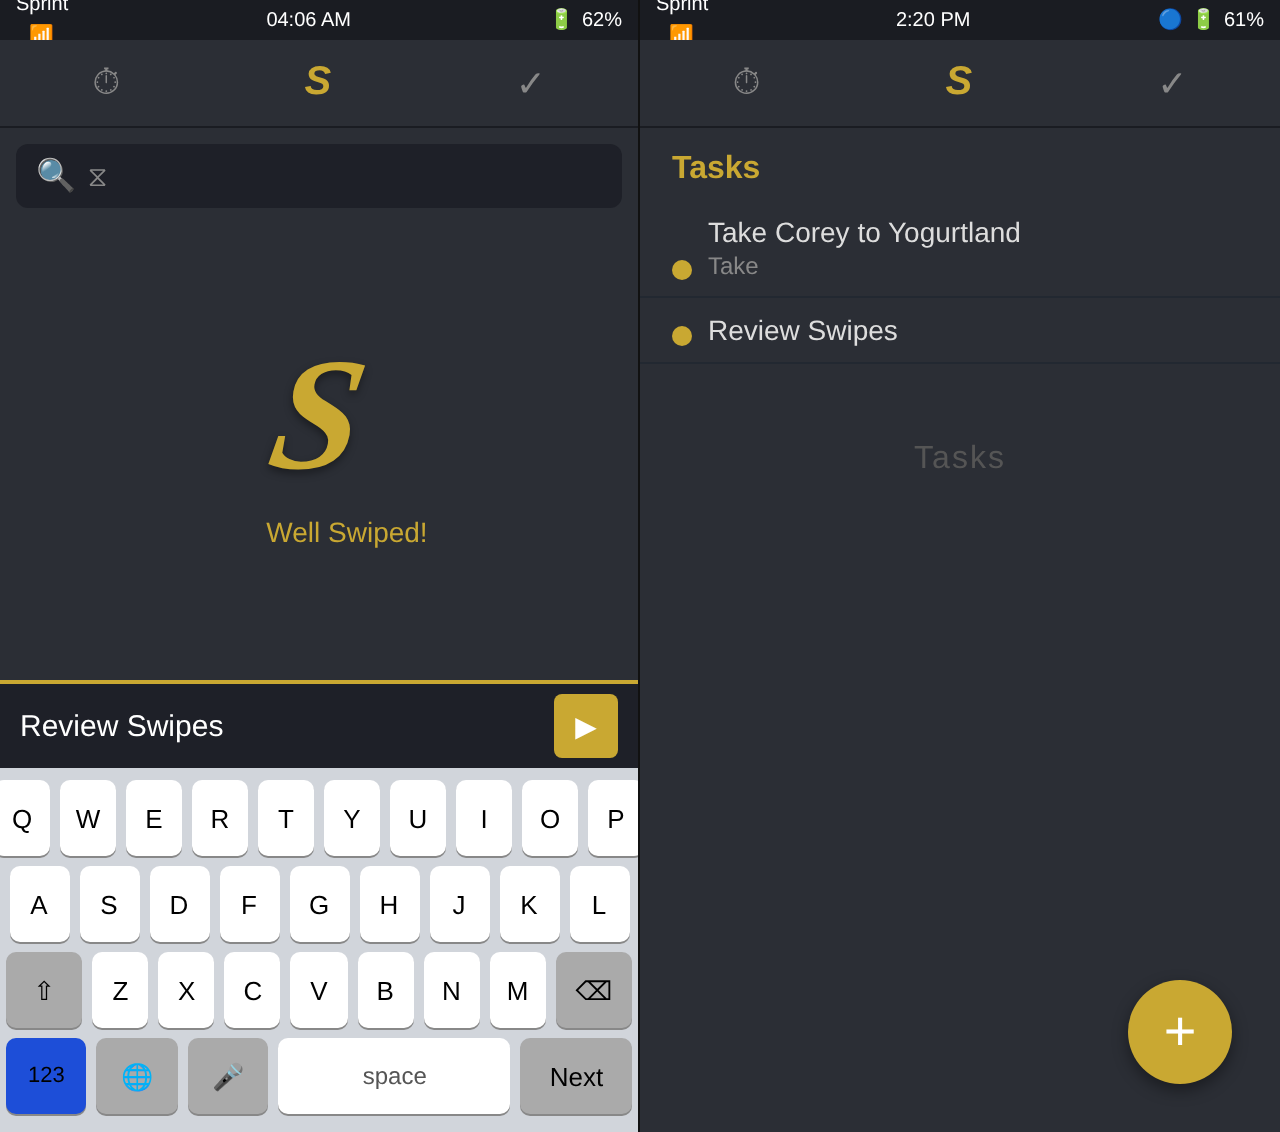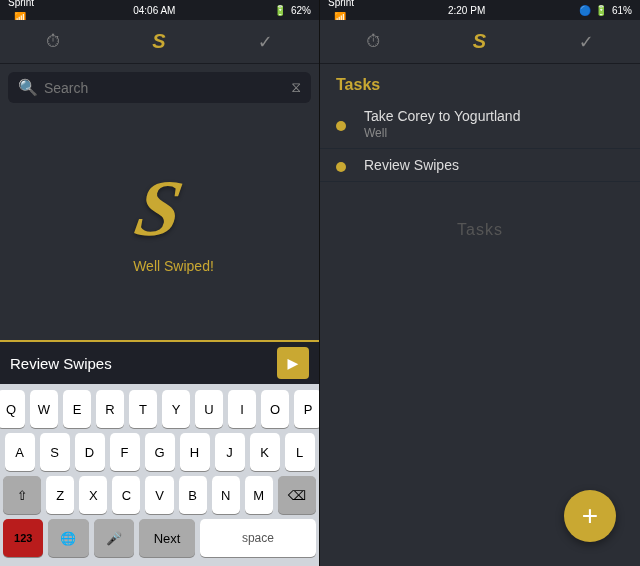--- a/index.html
+++ b/index.html
@@ -147,21 +147,21 @@
       font-weight: 500;
       color: #000;
       cursor: pointer;
       box-shadow: 0 1px 0 #888;
       padding: 0 4px;
       flex: 1;
       max-width: 30px;
     }
     .kb-key.space-key { max-width: 130px; flex: 5; }
     .kb-key.next-key { max-width: 68px; flex: 2.2; background: #aaa; color: #000; }
-    .kb-key.num-key { max-width: 42px; flex: 1.5; background: #b91c1c; font-weight: bold; }
+    .kb-key.num-key { max-width: 42px; flex: 1.5; background: #1d4ed8; }
     .kb-key.globe-key { max-width: 42px; flex: 1.5; background: #aaa; }
     .kb-key.mic-key { max-width: 42px; flex: 1.5; background: #aaa; }
     .kb-key.del-key { max-width: 42px; flex: 1.5; background: #aaa; }
     .kb-key.shift-key { max-width: 42px; flex: 1.5; background: #aaa; }
 
     
     .right-panel {
       width: 320px;
       height: 566px;
       background: #2b2e35;
@@ -194,24 +194,24 @@
     .section-title {
       color: #c9a832;
       font-size: 16px;
       font-weight: 600;
       padding: 12px 16px 6px;
     }
 
     .task-list { padding: 0 0 8px; }
     .task-item {
       display: flex;
-      align-items: center;
+      align-items: flex-end;
       padding: 8px 16px;
       border-bottom: 1px solid #222831;
-      gap: 18px;
+      gap: 8px;
     }
     .task-dot {
       width: 10px;
       height: 10px;
       border-radius: 50%;
       background: #c9a832;
       margin-top: 4px;
       flex-shrink: 0;
     }
     .task-info { flex: 1; }
@@ -263,21 +263,20 @@
   </div>
 
   <div class="top-nav">
     <span class="nav-icon">⏱</span>
     <span class="nav-icon active" style="color:#c9a832; font-style:italic; font-weight:bold; font-size:20px;">S</span>
     <span class="nav-icon">✓</span>
   </div>
 
   <div class="search-bar">
     <span style="color:#888;">🔍</span>
-    <input type="text" placeholder="Search" style="">
     <span class="filter-icon">⧖</span>
   </div>
 
   <div class="swipe-logo-area">
     <div class="swipe-s">S</div>
     <div class="well-swiped">Well Swiped!</div>
   </div>
 
   <div class="task-input-row">
     <input class="task-input" type="text" value="Review Swipes" style="">
@@ -322,22 +321,22 @@
       <div class="kb-key">B</div>
       <div class="kb-key">N</div>
       <div class="kb-key">M</div>
       <div class="kb-key del-key">⌫</div>
     </div>
 
     <div class="kb-row">
       <div class="kb-key num-key" style="font-size:11px;">123</div>
       <div class="kb-key globe-key">🌐</div>
       <div class="kb-key mic-key">🎤</div>
+      <div class="kb-key space-key" style="font-size:12px; color:#555;">space</div>
       <div class="kb-key next-key">Next</div>
-      <div class="kb-key space-key" style="font-size:12px; color:#555;">space</div>
     </div>
   </div>
 </div>
 
 <div class="right-panel">
 
   <div class="right-status-bar">
     <div class="status-left">
       <span>Sprint</span>
       <span>📶</span>
@@ -356,21 +355,21 @@
     <span class="nav-icon">✓</span>
   </div>
 
   <div class="section-title">Tasks</div>
 
   <div class="task-list">
     <div class="task-item">
       <div class="task-dot"></div>
       <div class="task-info">
         <div class="task-title">Take Corey to Yogurtland</div>
-        <div class="task-sub">Well</div>
+        <div class="task-sub">Take</div>
       </div>
     </div>
     <div class="task-item">
       <div class="task-dot"></div>
       <div class="task-info">
         <div class="task-title">Review Swipes</div>
       </div>
     </div>
   </div>
 

